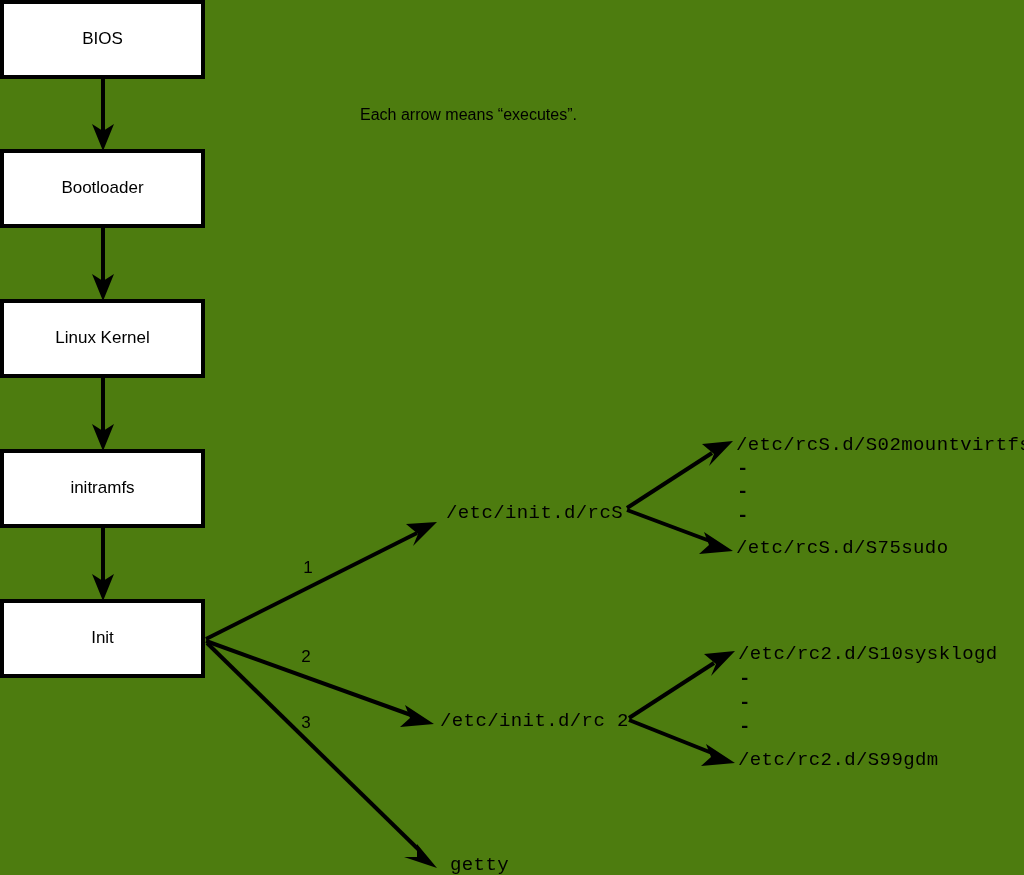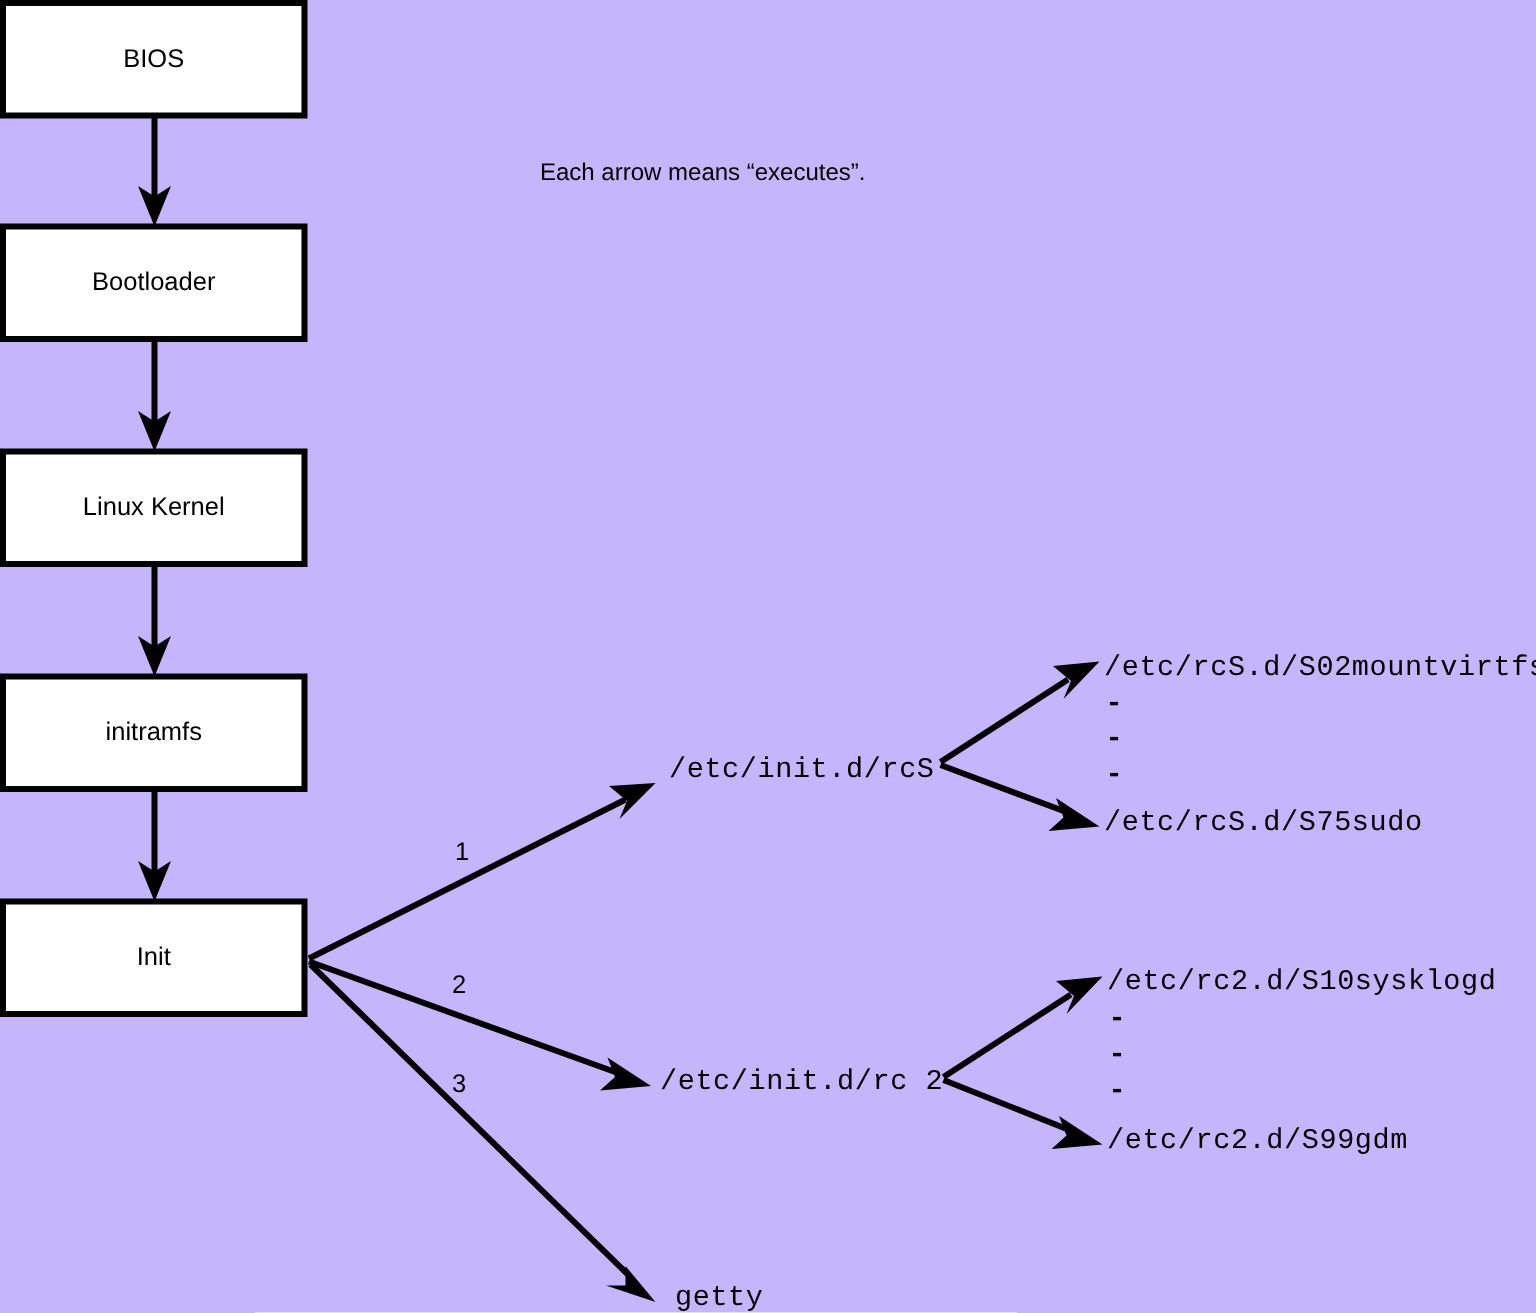--- a/index.html
+++ b/index.html
@@ -9,21 +9,21 @@
     background: #ffffff;
   }
   body {
     font-family: "Liberation Sans", sans-serif;
     -webkit-font-smoothing: antialiased;
   }
   #diagram-root {
     position: relative;
     width: 1024px;
     height: 875px;
-    background: #c4b5fd;
+    background: #4d7c0f;
     overflow: hidden;
   }
   svg.layer {
     position: absolute;
     top: 0;
     left: 0;
     width: 1024px;
     height: 875px;
   }
   .box-rect {

